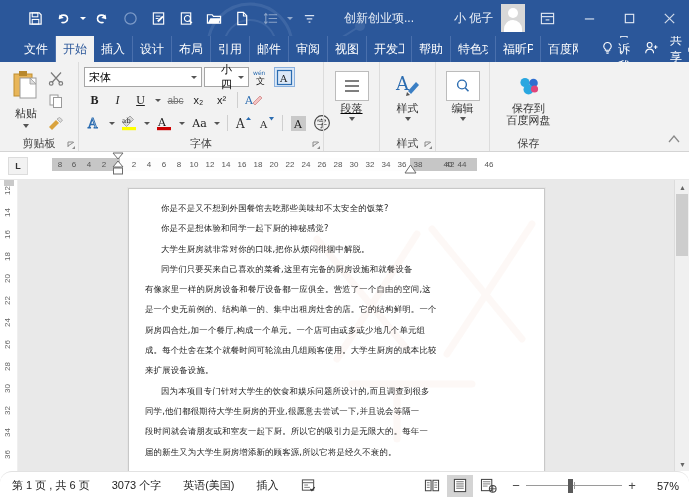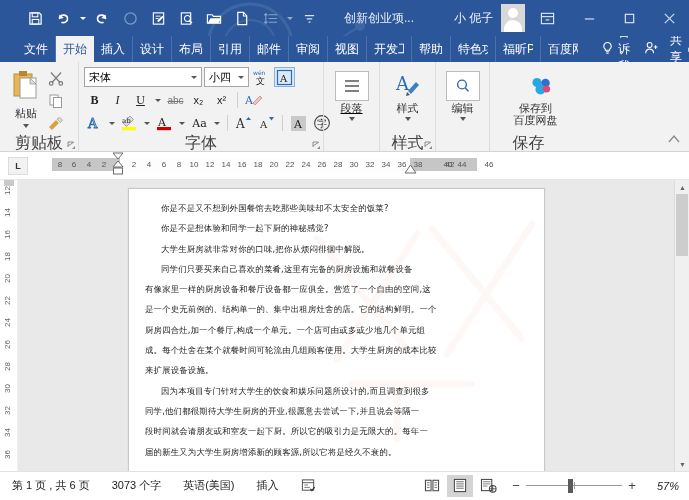--- a/index.html
+++ b/index.html
@@ -78,63 +78,63 @@
 
   
   .ribbon {
     height: 90px; background:#f2f2f2; border-bottom:1px solid #d4d4d4;
     display:flex; align-items:stretch; position:relative;
   }
   .rgroup { display:flex; flex-direction:column; position:relative; padding: 2px 5px 0 5px;}
   .rgroup + .rgroup { border-left:1px solid #dcdcdc; }
   .rgroup-body { flex:1; display:flex; align-items:flex-start; padding-top:3px;}
   .rgroup-label {
-    height:15px; font-size:16px; color:#444; text-align:center;
+    height:15px; font-size:11px; color:#444; text-align:center;
     display:flex; align-items:center; justify-content:center; position:relative;
   }
   .dlg-launcher{
     position:absolute; right:2px; bottom:1px; width:9px;height:9px; color:#888; font-size:8px;
   }
   
   .paste-col { display:flex; flex-direction:column; align-items:center; width:42px; padding-top:2px;}
   .paste-label { font-size:11px; color:#333; margin-top:1px;}
   .caret-d { width:0;height:0;border-left:3.5px solid transparent;border-right:3.5px solid transparent;border-top:4px solid #555; margin-top:3px;}
   .paste-side { display:flex; flex-direction:column; gap:3px; padding-top:3px; align-items:center;}
   
   .fontgrp-rows { display:flex; flex-direction:column; gap:3px;}
   .frow { display:flex; align-items:center; gap:2px;}
   .fname {
     width:118px; height:20px; background:#fff; border:1px solid #a6a6a6;
     font-size:12px; color:#000; display:flex; align-items:center; padding-left:4px;
     justify-content:space-between;
   }
   .fsize {
     width:45px; height:20px; background:#fff; border:1px solid #a6a6a6;
-    font-size:12px; color:#000; display:flex; align-items:center; padding-left:4px;
+    font-size:12px; color:#000; display:flex; align-items:center; padding-left:16px;
     justify-content:space-between;
   }
   .mini-caret { border-left:3px solid transparent;border-right:3px solid transparent;border-top:3.5px solid #555; margin-right:4px;}
   .fbtn {
     width:21px;height:20px; display:flex;align-items:center;justify-content:center;
     font-size:12px; color:#222;
   }
   .fbtn.bold{font-weight:bold; font-family:"Liberation Serif", serif;}
   .fbtn.ital{font-style:italic; font-family:"Liberation Serif", serif;}
   .fbtn.und{text-decoration:underline; font-family:"Liberation Serif", serif;}
   .sep-v { width:1px; height:16px; background:#cfcfcf; margin:0 3px;}
   .box-sel{ border:1px solid #8ab0dd; background:#dbe8f7;}
   
   .bigbtn {
     width:48px; display:flex; flex-direction:column; align-items:center;
     padding-top:4px;
   }
   .bigbtn .icn { width:34px;height:30px; display:flex;align-items:center;justify-content:center; border:1px solid transparent;}
   .bigbtn .icn.bordered{ border:1px solid #bcbcbc; background:#fff;}
   .bigbtn .lbl { font-size:11px; color:#333; margin-top:1px; line-height:12px; text-align:center;}
-  .bigbtn2 { width:58px;align-items:flex-end; }
+  .bigbtn2 { width:58px; }
 
   
   .rulerrow { height:28px; background:#fff; display:flex; align-items:center; border-bottom:1px solid #e8e8e8;}
   .tabstop {
     width:20px;height:18px; margin-left:8px; background:#f2f2f2; border:1px solid #dcdcdc;
     display:flex;align-items:center;justify-content:center;font-size:9px;color:#333; font-weight:bold;
   }
   .hruler {
     margin-left:24px; position:relative; height:15px; width:425px;
     background:#fff;
@@ -183,33 +183,33 @@
     position:absolute; right:0; top:0; width:15px; height:100%;
     background:#f0f0f0; border-left:1px solid #dcdcdc;
   }
   .sb-thumb{ position:absolute; top:0; left:1px; width:12px; height:62px; background:#cdcdcd;}
   .sb-arrow{ position:absolute; left:0; width:15px;height:14px; display:flex;align-items:center;justify-content:center;color:#666;font-size:7px;}
 
   
   .statusbar {
     height:28px; background:#fff; border-top:1px solid #e2e2e2;
     display:flex; align-items:center; font-size:11px; color:#222;
-    padding-left:12px; gap:0;
+    padding-left:12px; gap:0;border-radius:12px;
   }
   .sb-item{ margin-right:22px; white-space:nowrap;}
   .sb-icon{ margin-right:18px; display:flex; align-items:center;}
   .sb-views{ margin-left:auto; display:flex; align-items:center; gap:2px; }
   .vbtn{ width:26px;height:22px;display:flex;align-items:center;justify-content:center;}
   .vbtn.sel{ background:#d4d4d4; }
   .zoomwrap{ display:flex;align-items:center; gap:5px; margin-left:10px; margin-right:8px;}
   .zline{ position:relative; width:96px; height:14px; display:flex;align-items:center;}
   .zline:before{content:"";position:absolute;left:0;right:0;top:6px;height:1px;background:#9a9a9a;}
   .ztick{position:absolute;top:3px;width:1px;height:7px;background:#9a9a9a;}
   .zthumb{position:absolute;left:42px;top:0;width:5px;height:14px;background:#5a5a5a;}
-  .zpct{ width:34px; text-align:right; margin-right:10px;font-style:italic;}
+  .zpct{ width:34px; text-align:right; margin-right:10px;}
   .pm{ font-size:13px; color:#444; width:10px; text-align:center;}
 </style>
 </head>
 <body>
 
 <div id="app">
 
   <div class="titlebar">
     <svg class="tb-watermark" viewBox="0 0 260 90">
       <circle cx="100" cy="60" r="42" fill="none" stroke="#9db4d8" stroke-width="3"></circle>

